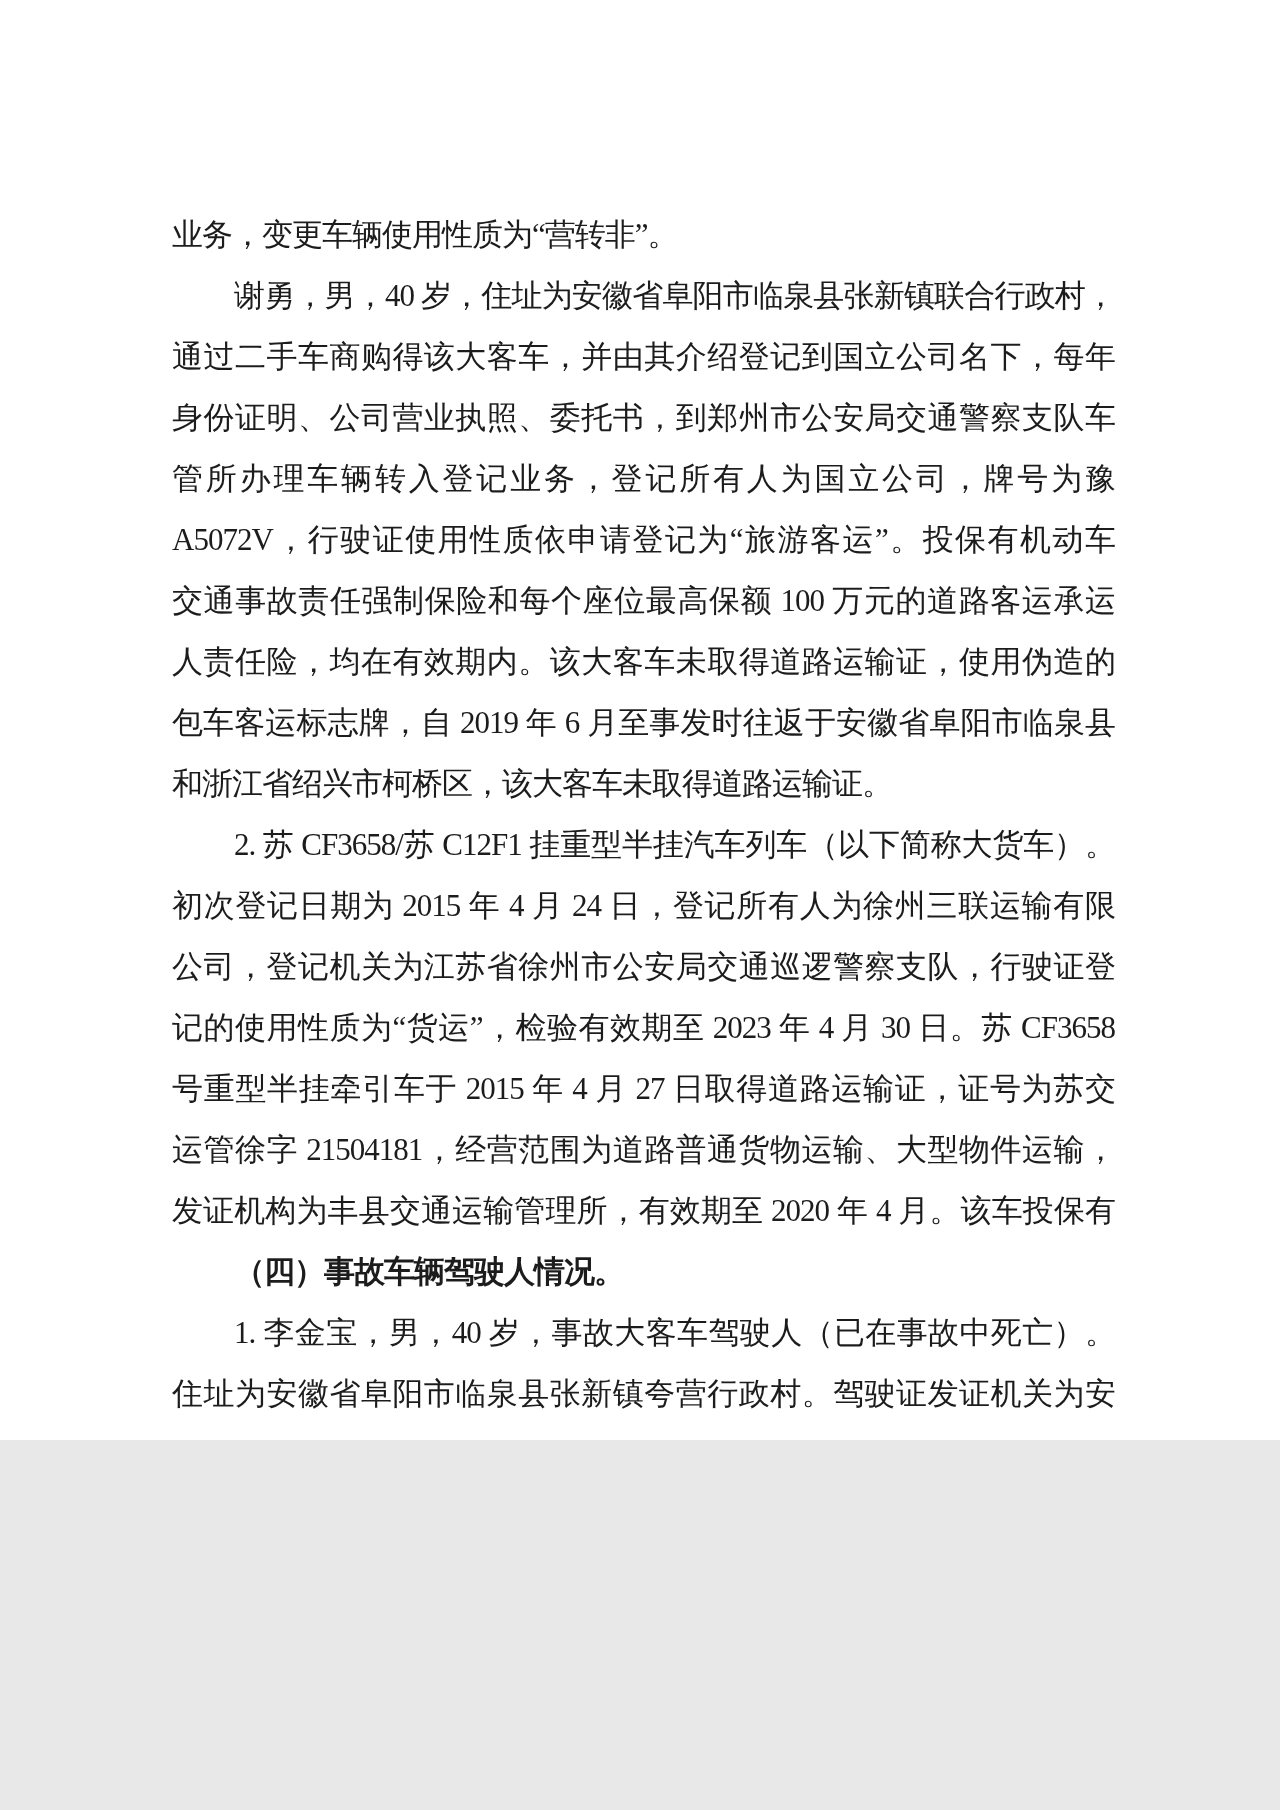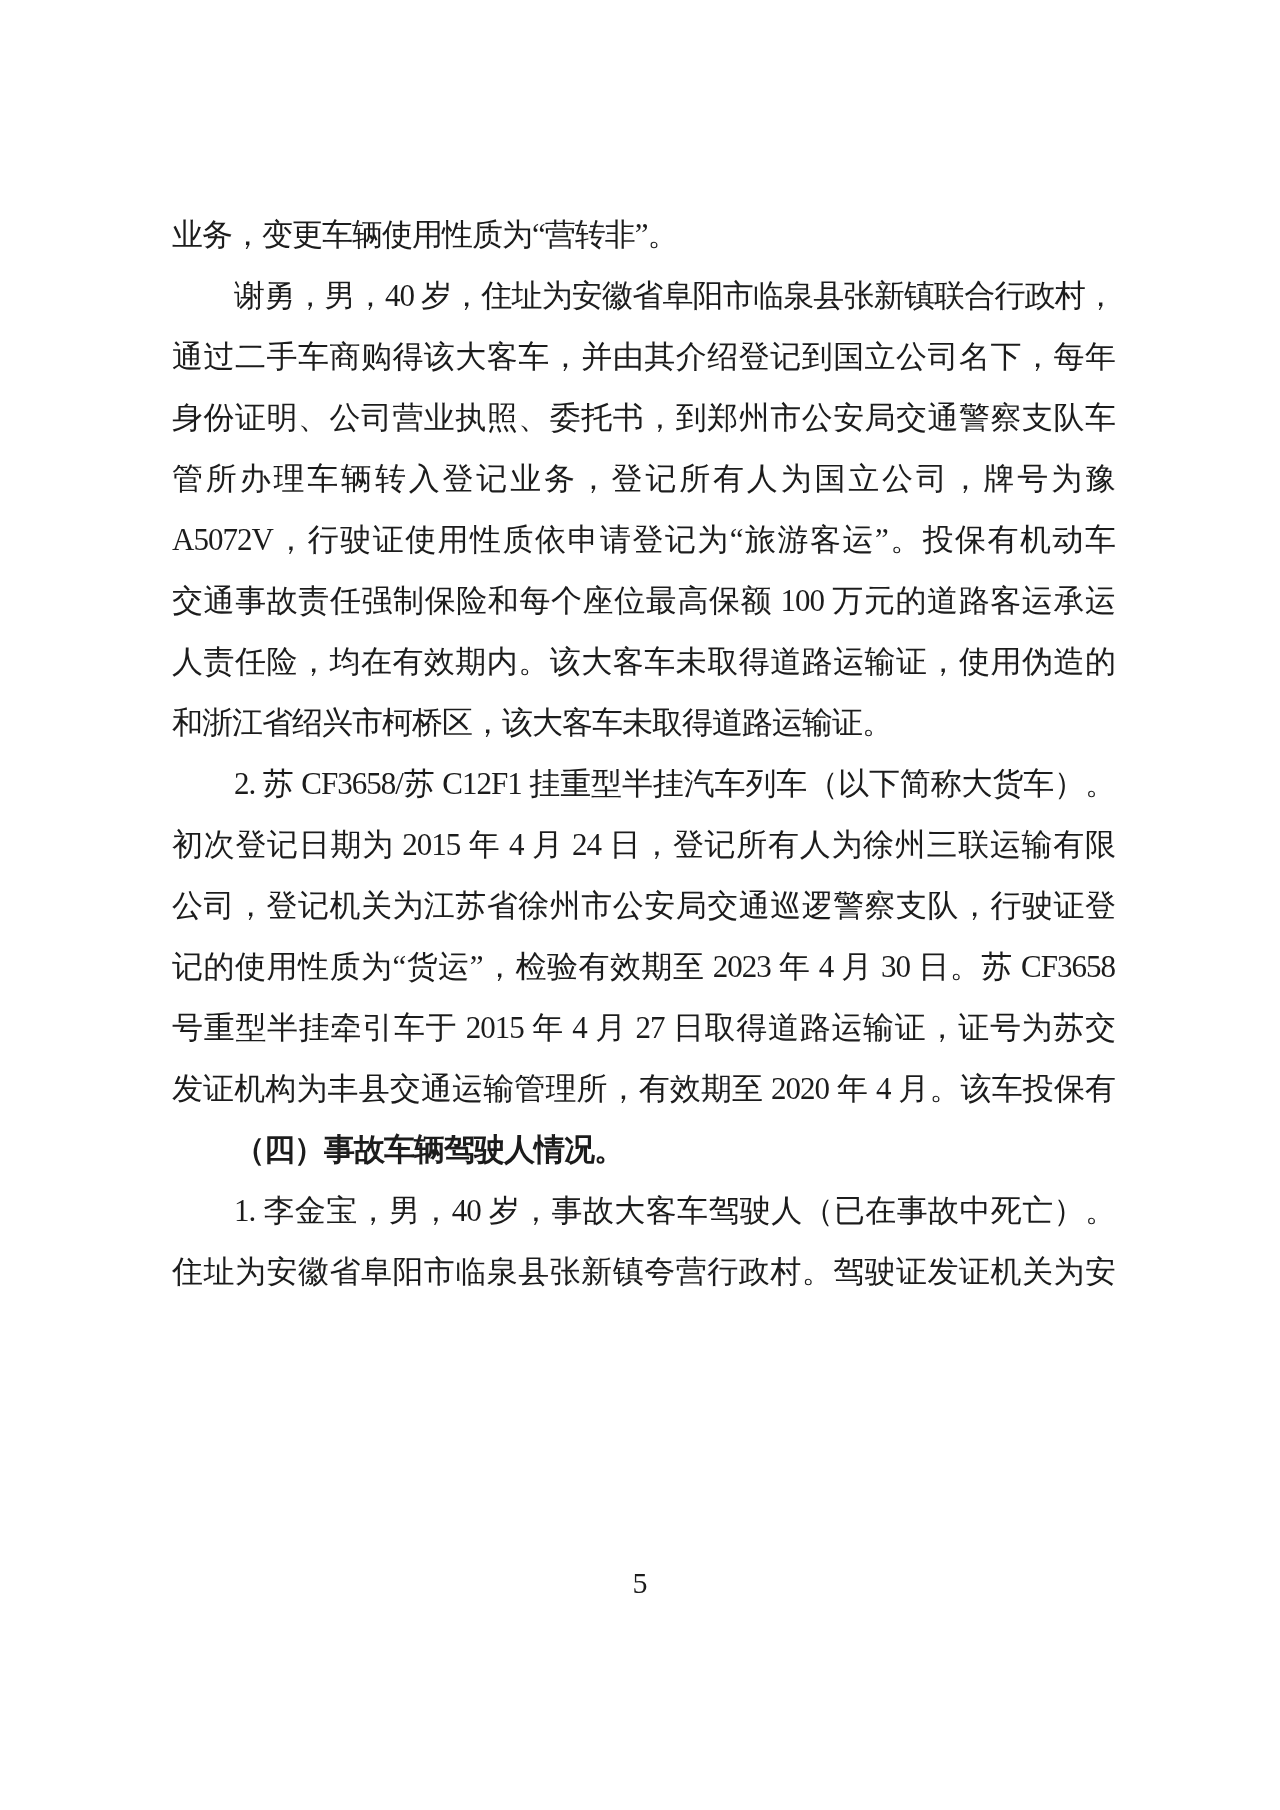--- a/index.html
+++ b/index.html
@@ -3,21 +3,21 @@
 <meta charset="utf-8">
 <style>
   html, body {
     margin: 0;
     padding: 0;
     background: #e8e8e8;
   }
   .page {
     position: relative;
     width: 1280px;
-    height: 1810px;
+    height: 1440px;
     margin: 0 auto;
     background: #ffffff;
     font-family: "Liberation Serif", "DejaVu Serif", serif;
     color: #1c1c1c;
     overflow: hidden;
   }
   .textblock {
     position: absolute;
     left: 172px;
     top: 204px;
@@ -63,25 +63,27 @@
 <div class="page">
   <div class="textblock">
     <div class="line">业务，变更车辆使用性质为“营转非”。</div>
     <div class="line indent justify">谢勇，男，40 岁，住址为安徽省阜阳市临泉县张新镇联合行政村，</div>
     <div class="line justify">通过二手车商购得该大客车，并由其介绍登记到国立公司名下，每年</div>
     <div class="line justify">身份证明、公司营业执照、委托书，到郑州市公安局交通警察支队车</div>
     <div class="line justify">管所办理车辆转入登记业务，登记所有人为国立公司，牌号为豫</div>
     <div class="line justify">A5072V，行驶证使用性质依申请登记为“旅游客运”。投保有机动车</div>
     <div class="line justify">交通事故责任强制保险和每个座位最高保额 100 万元的道路客运承运</div>
     <div class="line justify">人责任险，均在有效期内。该大客车未取得道路运输证，使用伪造的</div>
+    <div class="line justify">包车客运标志牌，自 2019 年 6 月至事发时往返于安徽省阜阳市临泉县</div>
     <div class="line">和浙江省绍兴市柯桥区，该大客车未取得道路运输证。</div>
     <div class="line indent justify">2. 苏 CF3658/苏 C12F1 挂重型半挂汽车列车（以下简称大货车）。</div>
     <div class="line justify">初次登记日期为 2015 年 4 月 24 日，登记所有人为徐州三联运输有限</div>
     <div class="line justify">公司，登记机关为江苏省徐州市公安局交通巡逻警察支队，行驶证登</div>
     <div class="line justify">记的使用性质为“货运”，检验有效期至 2023 年 4 月 30 日。苏 CF3658</div>
     <div class="line justify">号重型半挂牵引车于 2015 年 4 月 27 日取得道路运输证，证号为苏交</div>
+    <div class="line justify">运管徐字 21504181，经营范围为道路普通货物运输、大型物件运输，</div>
     <div class="line justify">发证机构为丰县交通运输管理所，有效期至 2020 年 4 月。该车投保有</div>
     <div class="line indent heading">（四）事故车辆驾驶人情况。</div>
     <div class="line indent justify">1. 李金宝，男，40 岁，事故大客车驾驶人（已在事故中死亡）。</div>
     <div class="line justify">住址为安徽省阜阳市临泉县张新镇夸营行政村。驾驶证发证机关为安</div>
   </div>
   <div class="page-number">5</div>
 </div>
 
 </body></html>

